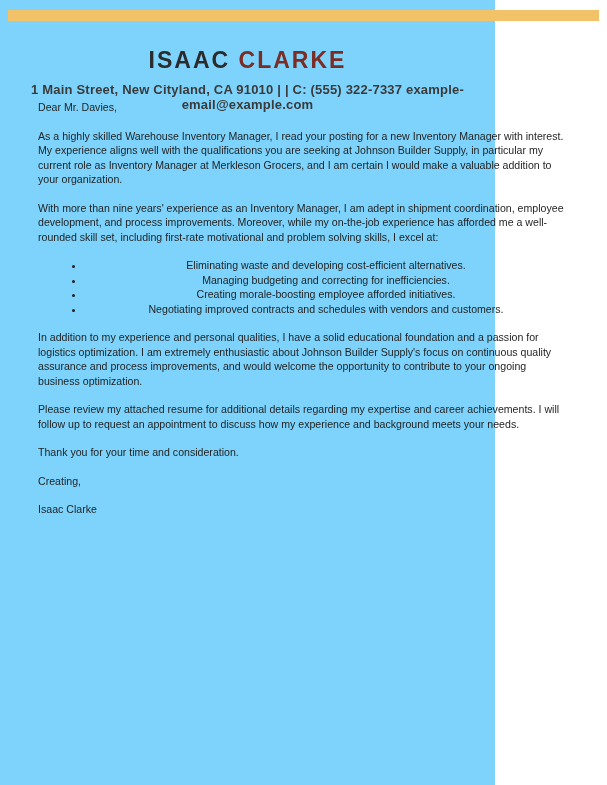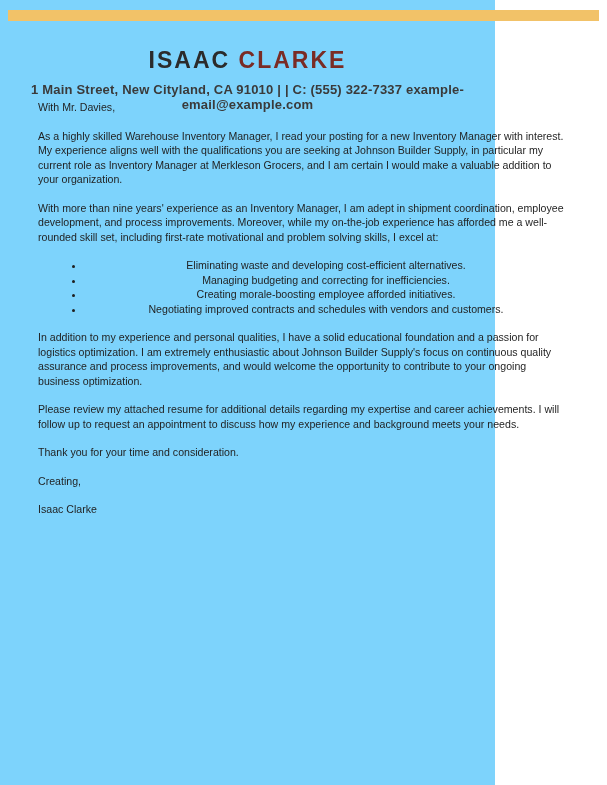--- a/index.html
+++ b/index.html
@@ -79,21 +79,21 @@
 
   <div class="header">
     <div class="name">
       <span class="first">ISAAC</span>
       <span class="last">CLARKE</span>
     </div>
     <div class="contact">1 Main Street, New Cityland, CA 91010 | | C: (555) 322-7337 example-email@example.com</div>
   </div>
 
   <div class="letter-body">
-    <p>With Mr. Davies,</p>
+    <p>Dear Mr. Davies,</p>
 
     <p>As a highly skilled Warehouse Inventory Manager, I read your posting for a new Inventory Manager with interest. My experience aligns well with the qualifications you are seeking at Johnson Builder Supply, in particular my current role as Inventory Manager at Merkleson Grocers, and I am certain I would make a valuable addition to your organization.</p>
 
     <p>With more than nine years' experience as an Inventory Manager, I am adept in shipment coordination, employee development, and process improvements. Moreover, while my on-the-job experience has afforded me a well-rounded skill set, including first-rate motivational and problem solving skills, I excel at:</p>
 
     <ul class="bullet-list">
       <li>Eliminating waste and developing cost-efficient alternatives.</li>
       <li>Managing budgeting and correcting for inefficiencies.</li>
       <li>Creating morale-boosting employee afforded initiatives.</li>
       <li>Negotiating improved contracts and schedules with vendors and customers.</li>

